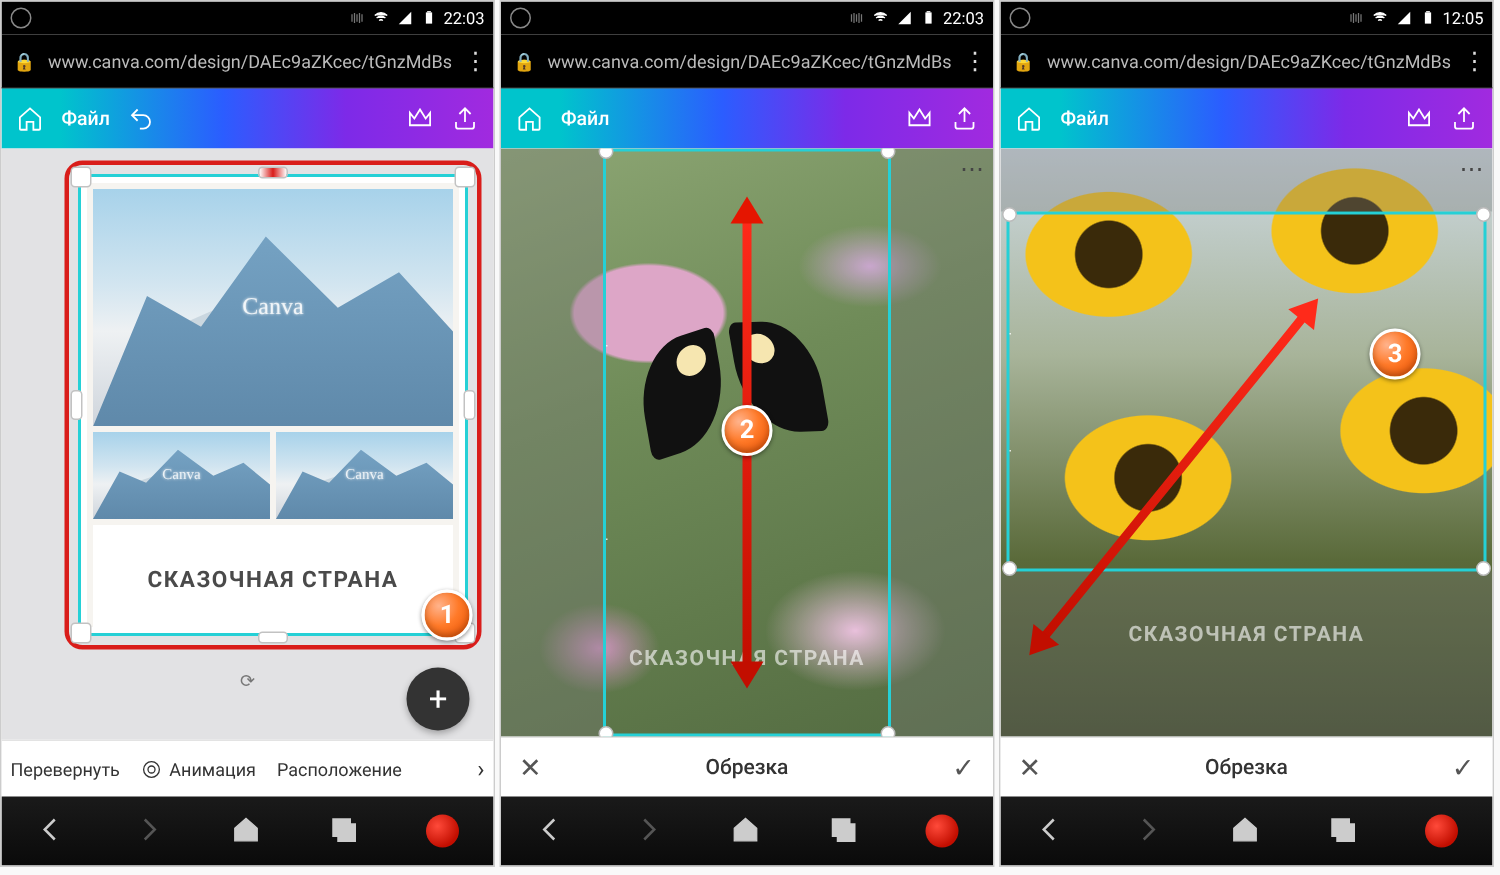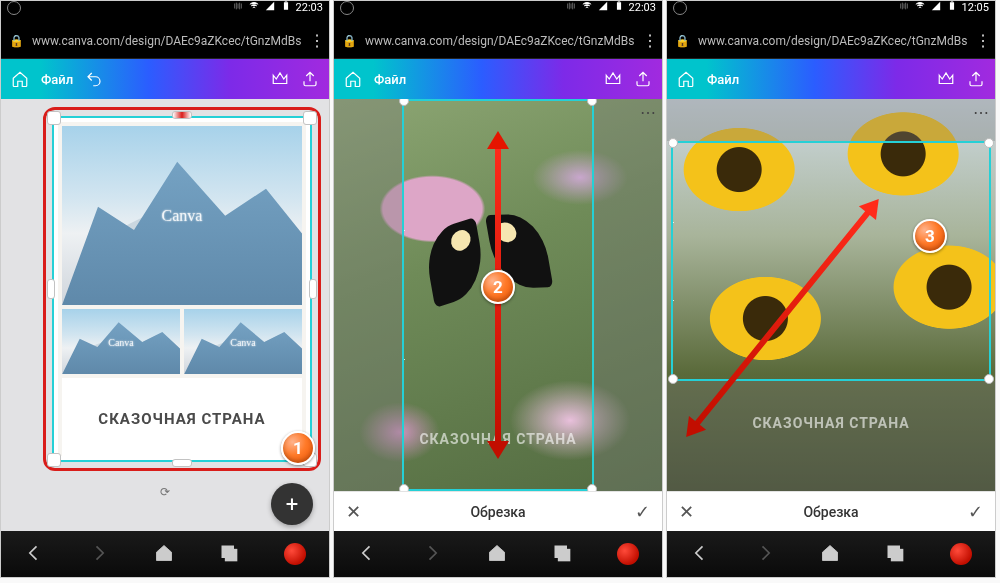--- a/index.html
+++ b/index.html
@@ -22,20 +22,21 @@
     display: flex;
     flex-direction: column;
     overflow: hidden;
   }
   
   .statusbar {
     background: #000;
     color: #fff;
     height: 22px;
     display: flex;
+    align-items: center;
     justify-content: flex-end;
     padding: 0 6px;
     gap: 4px;
     font-size: 11px;
   }
   .statusbar .shazam {
     margin-right: auto;
     width: 14px; height: 14px;
     border: 1.5px solid #888;
     border-radius: 50%;
@@ -326,20 +327,32 @@
         <div class="handle ml"></div>
         <div class="handle mr"></div>
         <div class="handle mt"></div>
         <div class="handle mb"></div>
       </div>
     </div>
     <span class="rotate-icn">⟳</span>
     <div class="fab">+</div>
     <div class="badge b1">1</div>
   </div>
+  <div class="btoolbar">
+    <span class="item">Перевернуть</span>
+    <span class="item">
+      <svg width="14" height="14" viewBox="0 0 24 24">
+          <circle cx="12" cy="12" r="9" fill="none" stroke="#333" stroke-width="1.5"></circle>
+          <circle cx="12" cy="12" r="4" fill="none" stroke="#333" stroke-width="1.5"></circle>
+        </svg>
+      <span>Анимация</span>
+    </span>
+    <span class="item">Расположение</span>
+    <span class="chev">›</span>
+  </div>
   <div class="opnav">
     <span><svg viewBox="0 0 24 24">
           <path d="M15 4l-8 8 8 8" fill="none" stroke-width="2"></path>
         </svg></span>
     <span class="fwd"><svg viewBox="0 0 24 24">
           <path d="M9 4l8 8-8 8" fill="none" stroke-width="2"></path>
         </svg></span>
     <span><svg viewBox="0 0 24 24">
           <path d="M3 11l9-8 9 8v10H3z"></path>
         </svg></span>

